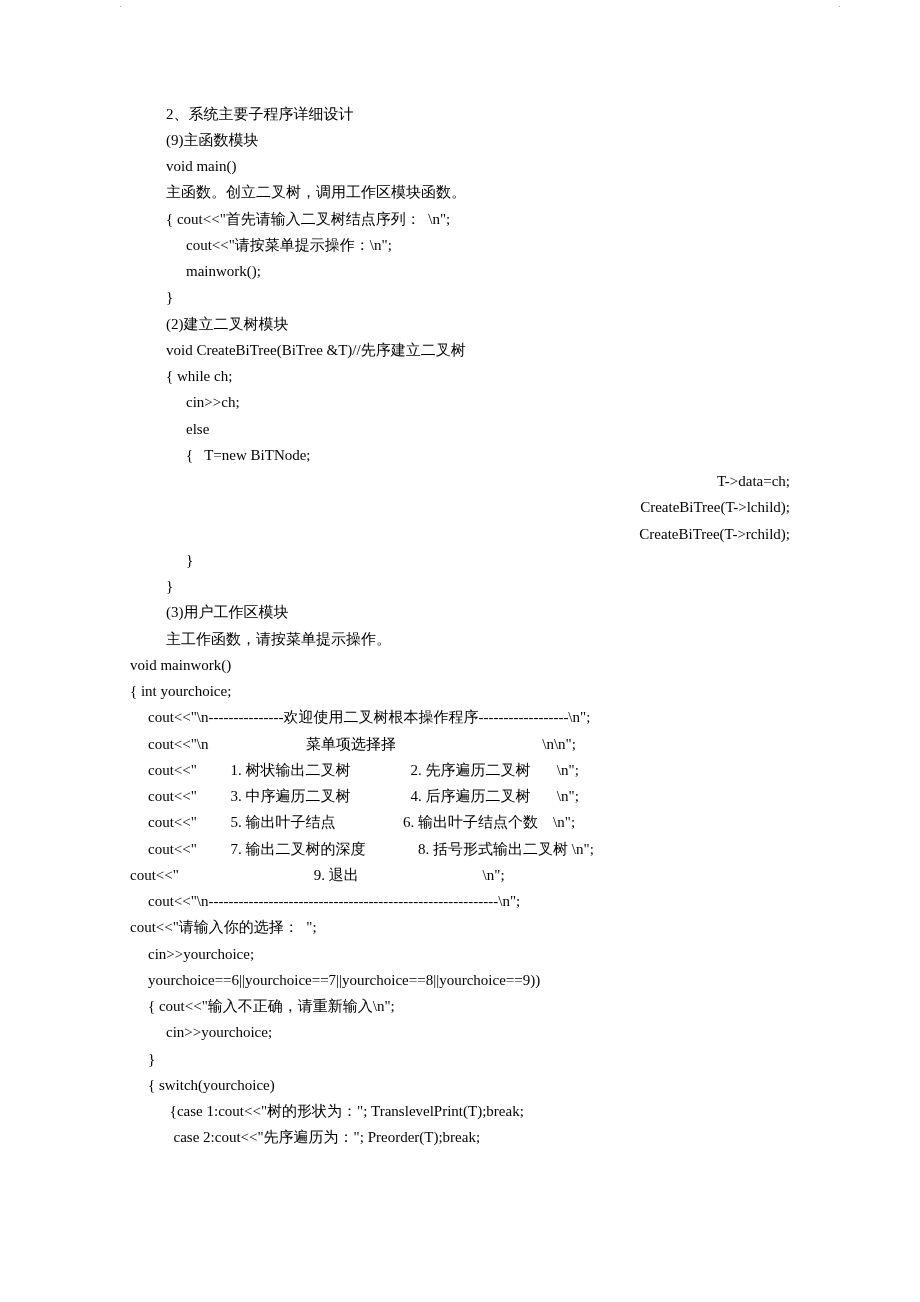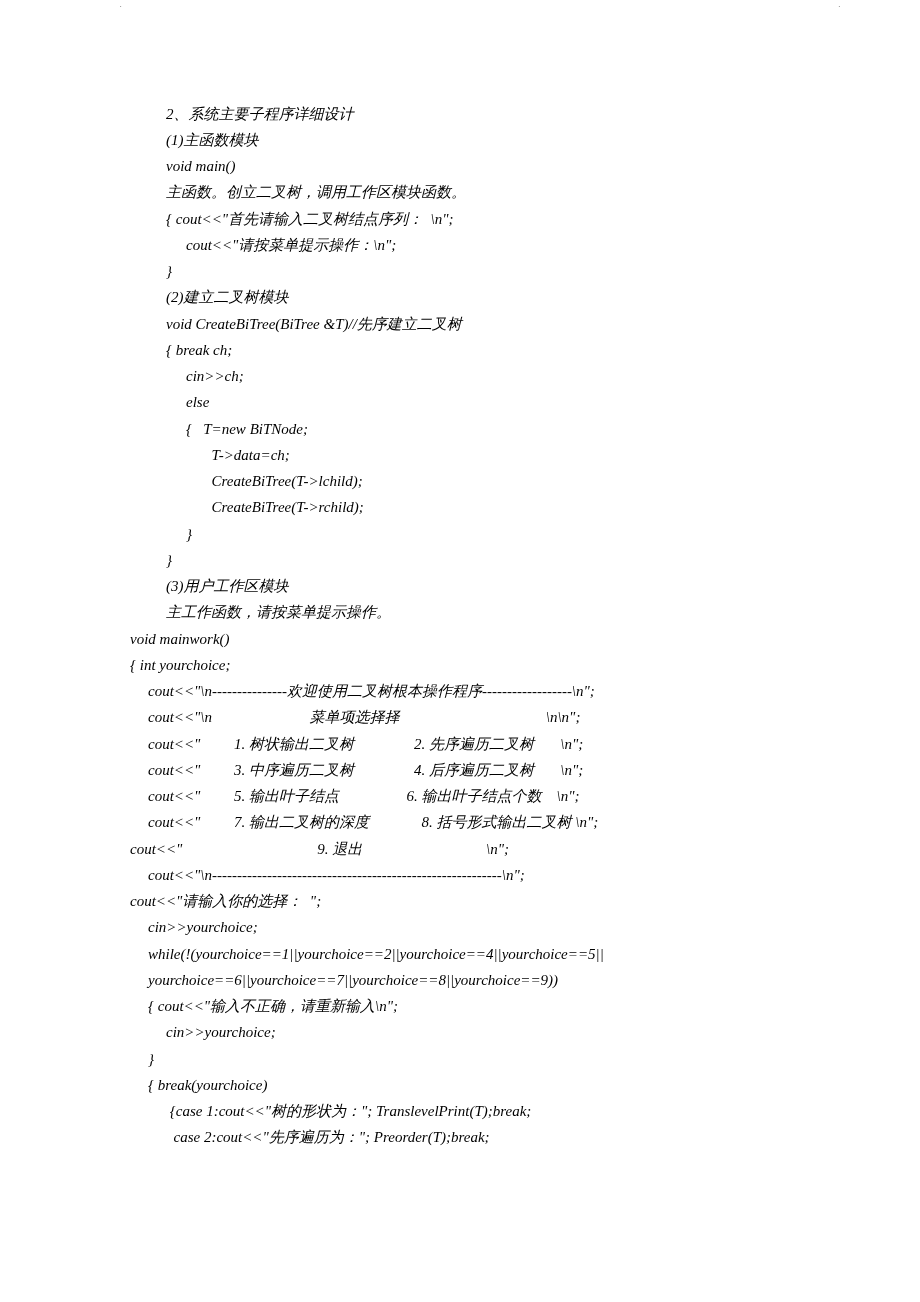--- a/index.html
+++ b/index.html
@@ -8,38 +8,37 @@
     background: #fff;
     font-family: "SimSun", "Times New Roman", serif;
     font-size: 15px;
     color: #000;
     width: 920px;
     line-height: 1.75;
   }
   .page {
     padding: 60px 130px 40px 130px;
     box-sizing: border-box;
-    font-style: italic;
   }
   .header-dots {
     display: flex;
     justify-content: space-between;
     padding: 0 80px 0 120px;
     margin-bottom: 30px;
   }
   .header-dots span {
     font-size: 6px;
     color: #333;
   }
   .line {
     white-space: pre;
   }
   .i1 { padding-left: 36px; }
   .i2 { padding-left: 56px; }
-  .i3 { padding-left: 74px; }
+  .i3 { padding-left: 74px; text-align: right; }
   .i0 { padding-left: 0px; }
   .ic { padding-left: 18px; }
   .footer {
     display: flex;
     justify-content: space-between;
     align-items: center;
     padding: 40px 130px 30px 220px;
     font-size: 10px;
     color: #333;
   }
@@ -47,29 +46,30 @@
 </head>
 <body>
 
 <div class="header-dots">
   <span>.</span>
   <span>.</span>
 </div>
 
 <div class="page" id="content">
     <div class="line i1">2、系统主要子程序详细设计</div>
-    <div class="line i1">(1)主函数模块</div>
+    <div class="line i1">(9)主函数模块</div>
     <div class="line i1">void main()</div>
     <div class="line i1">主函数。创立二叉树，调用工作区模块函数。</div>
     <div class="line i1">{ cout&lt;&lt;"首先请输入二叉树结点序列：  \n";</div>
     <div class="line i2">cout&lt;&lt;"请按菜单提示操作：\n";</div>
+    <div class="line i2">mainwork();</div>
     <div class="line i1">}</div>
     <div class="line i1">(2)建立二叉树模块</div>
     <div class="line i1">void CreateBiTree(BiTree &amp;T)//先序建立二叉树</div>
-    <div class="line i1">{ break ch;</div>
+    <div class="line i1">{ while ch;</div>
     <div class="line i2">cin&gt;&gt;ch;</div>
     <div class="line i2">else</div>
     <div class="line i2">{   T=new BiTNode;</div>
     <div class="line i3">  T-&gt;data=ch;</div>
     <div class="line i3">  CreateBiTree(T-&gt;lchild);</div>
     <div class="line i3">  CreateBiTree(T-&gt;rchild);</div>
     <div class="line i2">}</div>
     <div class="line i1">}</div>
     <div class="line i1">(3)用户工作区模块</div>
     <div class="line i1">主工作函数，请按菜单提示操作。</div>
@@ -78,26 +78,25 @@
     <div class="line ic">cout&lt;&lt;"\n---------------欢迎使用二叉树根本操作程序------------------\n";</div>
     <div class="line ic">cout&lt;&lt;"\n                          菜单项选择择                                       \n\n";</div>
     <div class="line ic">cout&lt;&lt;"         1. 树状输出二叉树                2. 先序遍历二叉树       \n";</div>
     <div class="line ic">cout&lt;&lt;"         3. 中序遍历二叉树                4. 后序遍历二叉树       \n";</div>
     <div class="line ic">cout&lt;&lt;"         5. 输出叶子结点                  6. 输出叶子结点个数    \n";</div>
     <div class="line ic">cout&lt;&lt;"         7. 输出二叉树的深度              8. 括号形式输出二叉树 \n";</div>
     <div class="line i0">cout&lt;&lt;"                                    9. 退出                                 \n";</div>
     <div class="line ic">cout&lt;&lt;"\n----------------------------------------------------------\n";</div>
     <div class="line i0">cout&lt;&lt;"请输入你的选择：  ";</div>
     <div class="line ic">cin&gt;&gt;yourchoice;</div>
-    <div class="line ic">while(!(yourchoice==1||yourchoice==2||yourchoice==4||yourchoice==5||</div>
     <div class="line ic">yourchoice==6||yourchoice==7||yourchoice==8||yourchoice==9))</div>
     <div class="line ic">{ cout&lt;&lt;"输入不正确，请重新输入\n";</div>
     <div class="line i1">cin&gt;&gt;yourchoice;</div>
     <div class="line ic">}</div>
-    <div class="line ic">{ break(yourchoice)</div>
+    <div class="line ic">{ switch(yourchoice)</div>
     <div class="line i1"> {case 1:cout&lt;&lt;"树的形状为："; TranslevelPrint(T);break;</div>
     <div class="line i1">  case 2:cout&lt;&lt;"先序遍历为："; Preorder(T);break;</div>
   </div>
 
 <div class="footer">
   
   
   
 </div>
 

